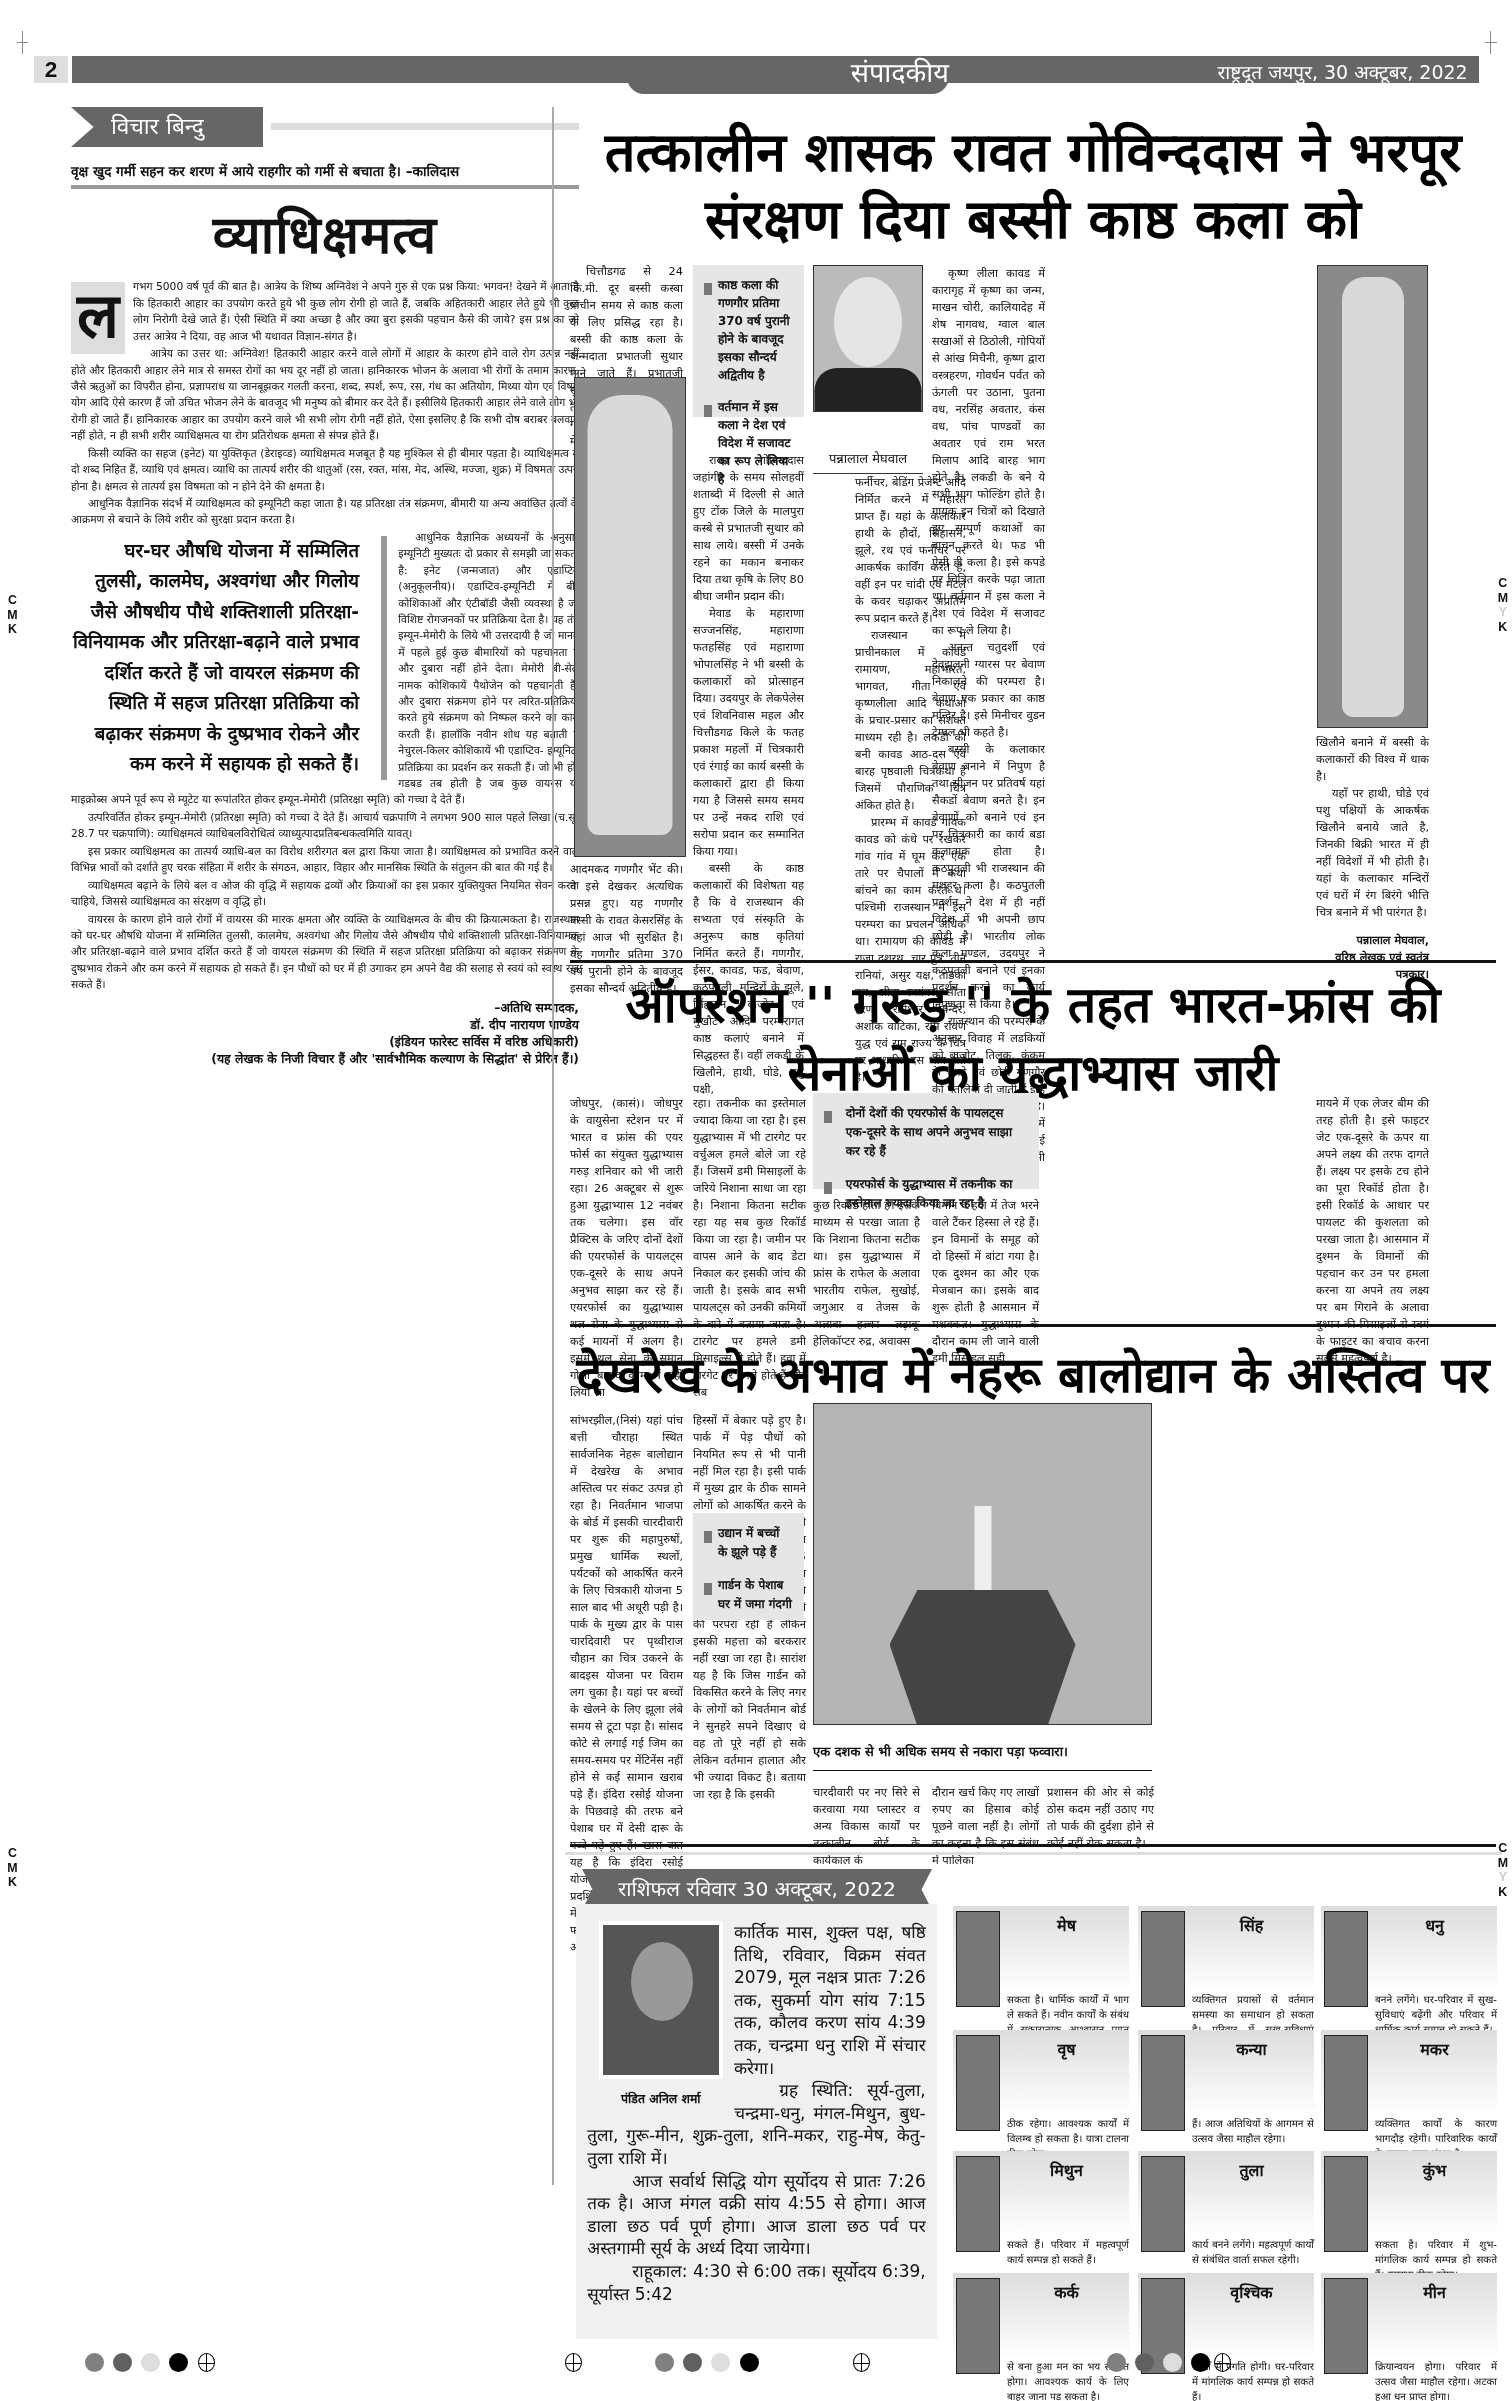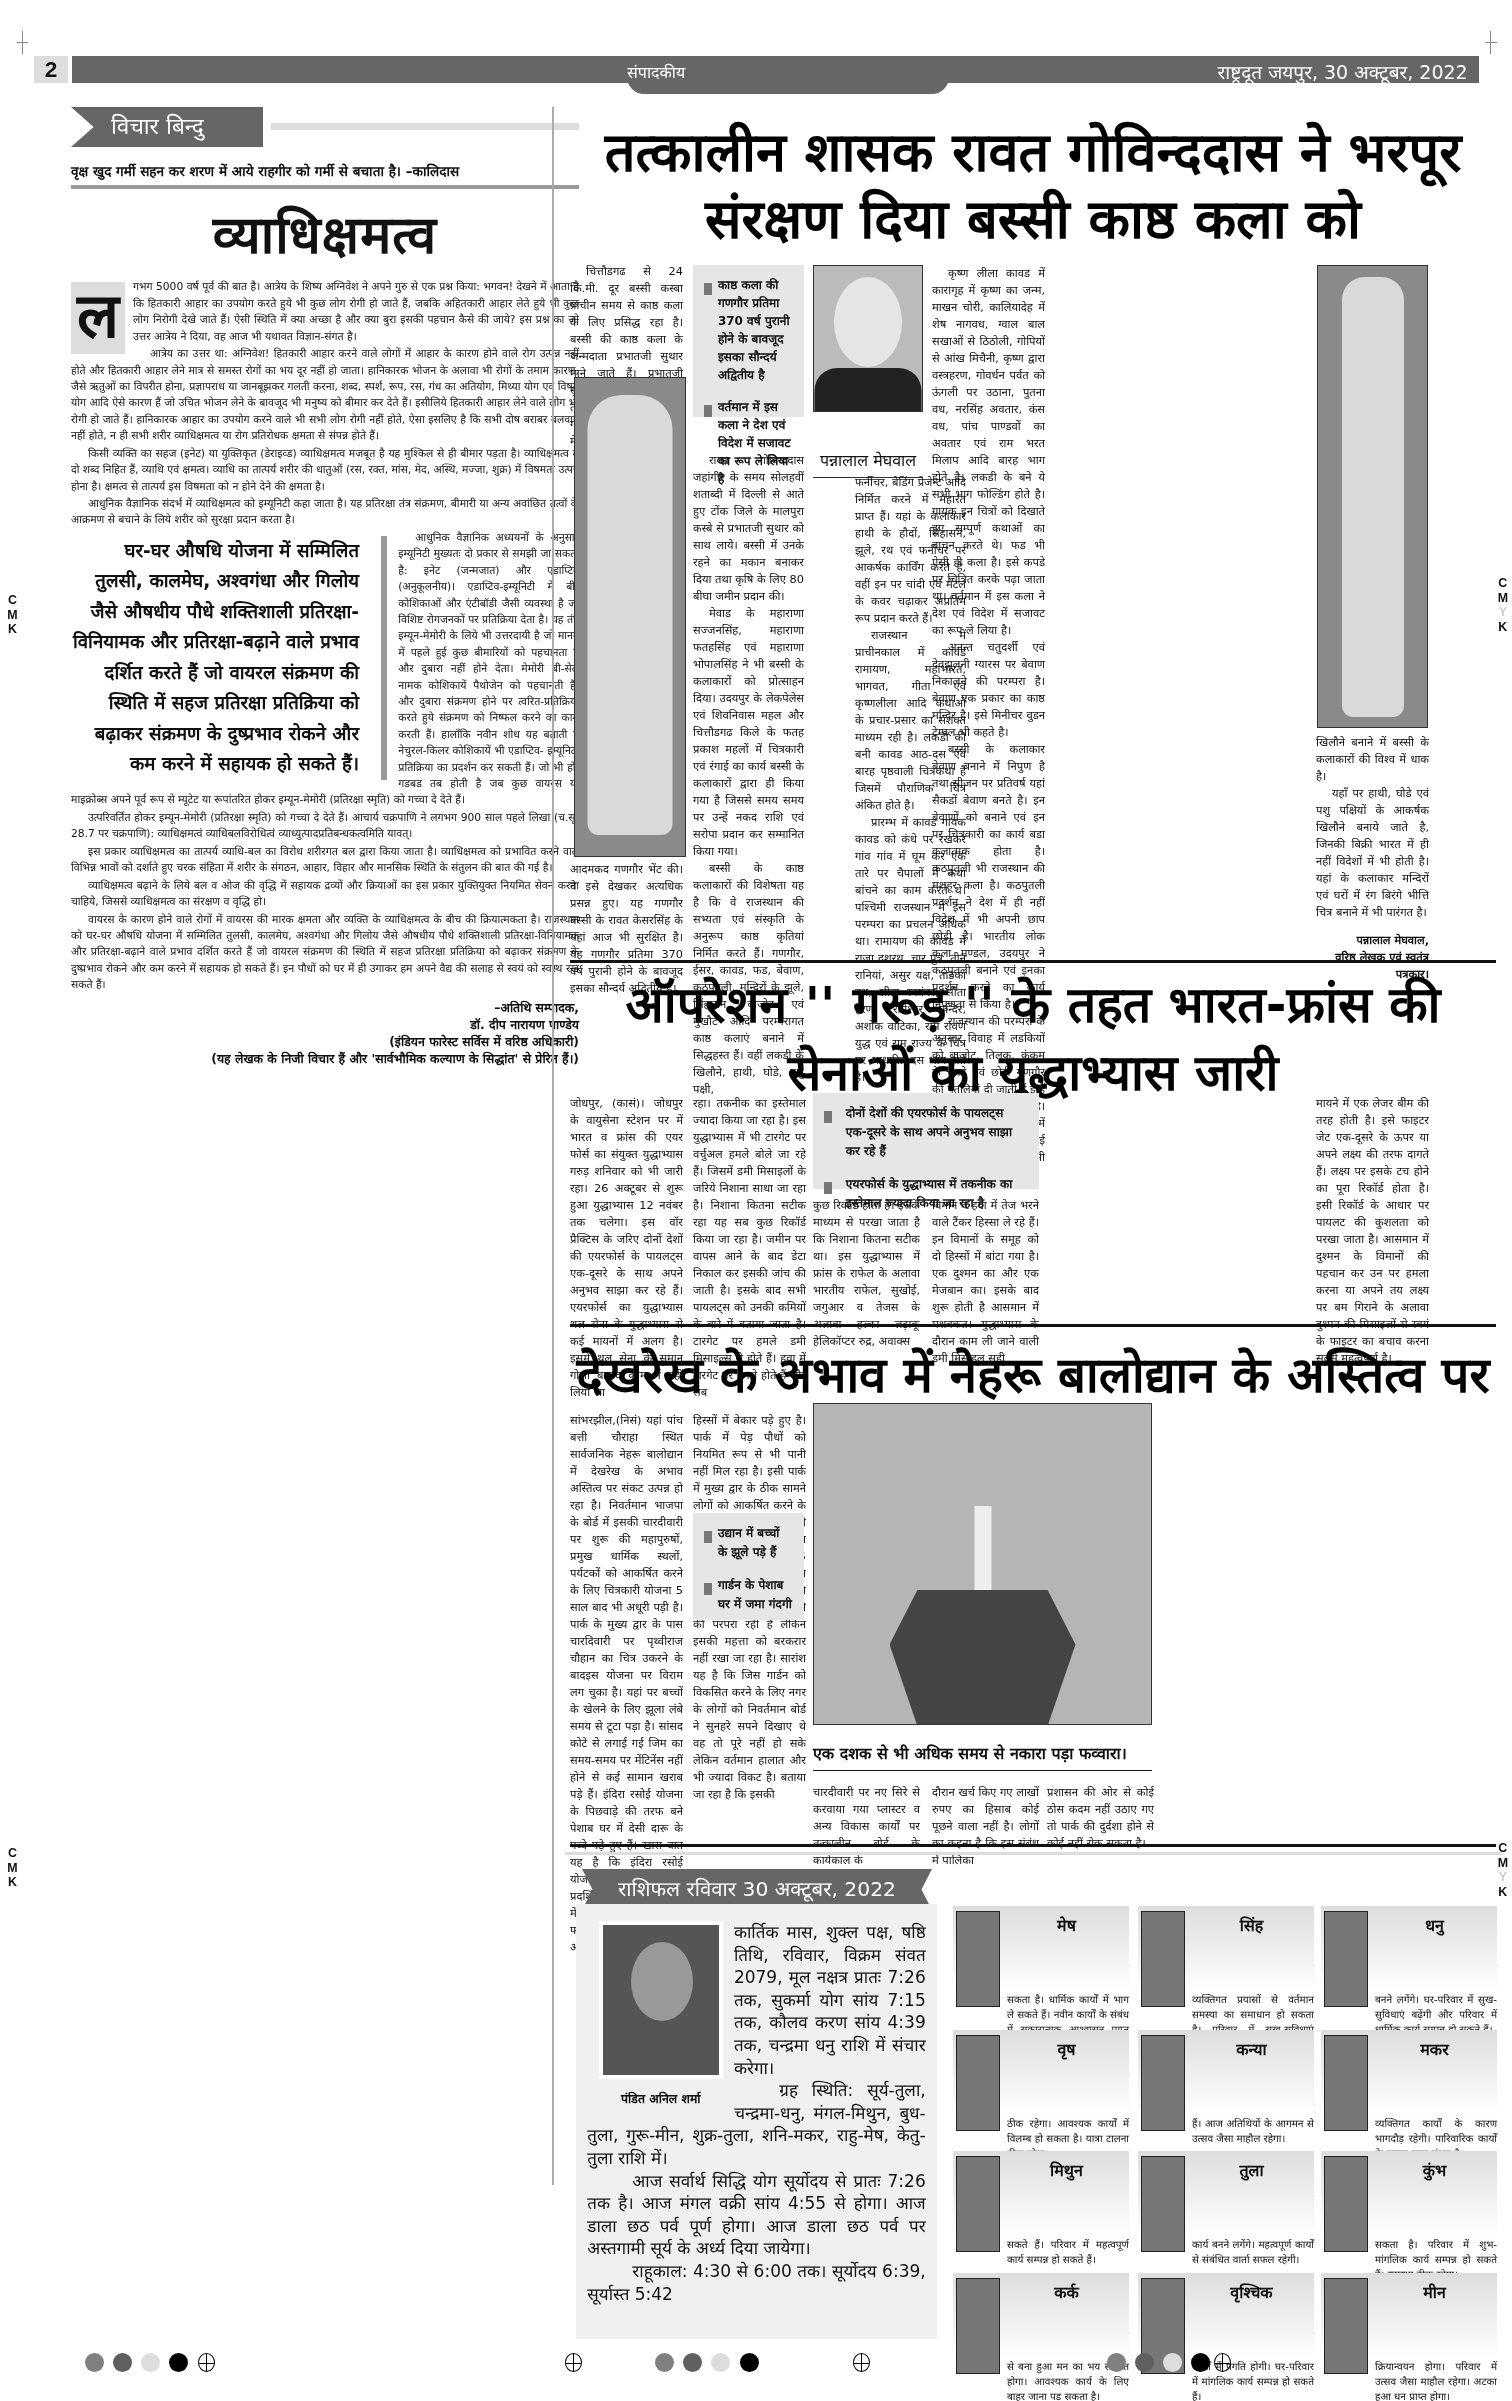--- a/index.html
+++ b/index.html
@@ -5,21 +5,21 @@
   * { box-sizing: border-box; margin: 0; padding: 0; }
   body { width: 1512px; height: 2401px; background: #fff; font-family: "DejaVu Sans", sans-serif; color: #111; position: relative; overflow: hidden; }
   .abs { position: absolute; }
   .crop { position: absolute; width: 11.3px; height: 22.6px; border-left: 1.1px solid #888; }
   .crop:after { content: ""; position: absolute; left: -5.6px; top: 11.3px; width: 11.3px; border-top: 1.1px solid #888; }
 
   
   #masthead { left: 34px; top: 56px; width: 1445px; height: 28px; }
   #page-no { position: absolute; left: 0; top: 0; width: 34px; height: 27px; background: #ddd; font: bold 22.6px "Liberation Sans", sans-serif; text-align: center; line-height: 27px; }
   #mast-bar { position: absolute; left: 38px; top: 0; right: 0; height: 27px; background: #666; }
-  #section-tab { position: absolute; left: 593px; top: 0; width: 322px; height: 38px; background: #666; border-radius: 0 0 17px 17px; color: #fff; font-size: 16px; text-align: left; line-height: 33px; }
+  #section-tab { position: absolute; left: 593px; top: 0; width: 322px; height: 38px; background: #666; border-radius: 0 0 17px 17px; color: #fff; font-size: 27px; text-align: right; line-height: 33px; }
   #mast-date { position: absolute; right: 11.3px; top: 3.4px; color: #fff; font-size: 19px; }
 
   
   #left-col { left: 25px; top: 107px; width: 508px; margin-left: 46px; }
   #vichar-tab { position: relative; width: 192px; height: 40px; background: #666; color: #fff; font-size: 22.6px; line-height: 38px; padding-left: 40px; clip-path: polygon(0 0,100% 0,100% 100%,0 100%,22.6px 50%); }
   #vichar-line { position: absolute; left: 200px; top: 16px; width: 308px; height: 6.8px; background: #ddd; }
   #quote { font-size: 13.6px; font-weight: bold; margin-top: 13.6px; padding-bottom: 5.6px; border-bottom: 4.5px solid #999; }
   #ed-title { font-size: 52px; font-weight: bold; text-align: center; margin: 8px 0 11.3px; letter-spacing: 1.1px; }
   .dropcap { float: left; width: 54px; height: 72px; background: #ddd; font-size: 62px; font-weight: bold; text-align: center; line-height: 68px; margin: 2.3px 8px 0 0; }
   .ed-body { font-size: 10.7px; line-height: 16.4px; text-align: justify; }
@@ -33,21 +33,21 @@
   .headline { font-weight: bold; text-align: center; color: #000; }
   #h1 { left: 570px; top: 119px; width: 926px; font-size: 54px; line-height: 67px; }
   .col { position: absolute; font-size: 11.3px; line-height: 17px; text-align: justify; }
   .col p { text-indent: 16px; }
   .col p.noind { text-indent: 0; }
   .photo { position: absolute; background: #8a8a8a; border: 1.1px solid #333; overflow: hidden; }
   .photo .fig { position: absolute; left: 50%; transform: translateX(-50%); background: #d9d9d9; }
   .highlight { position: absolute; background: #e6e6e6; padding: 11.3px 11.3px; }
   .highlight .hl { font-size: 15.2px; font-weight: bold; line-height: 25px; padding-left: 21.5px; position: relative; margin-bottom: 13.6px; }
   .highlight .hl:before { content: ""; position: absolute; left: 0; top: 6.8px; width: 8px; height: 12.4px; background: #777; }
-  .caption { position: absolute; font-size: 16px; font-weight: bold; }
+  .caption { position: absolute; font-size: 13px; font-weight: bold; }
   .rule { position: absolute; height: 3.4px; background: #111; }
 
   #h2 { left: 570px; top: 971px; width: 926px; font-size: 50px; line-height: 68px; }
   #h3 { left: 570px; top: 1348px; width: 926px; font-size: 49px; line-height: 56px; }
 
   
   #rashi-tab { left: 582px; top: 1869px; width: 350px; height: 41px; background: #666; color: #fff; font-size: 20.3px; line-height: 41px; text-align: center; clip-path: polygon(0 0,100% 0,97% 50%,100% 100%,0 100%,3% 50%); }
   #panchang { left: 576px; top: 1904px; width: 361px; height: 435px; background: #f0f0f0; padding: 17px 11.3px; font-size: 17px; line-height: 22.6px; text-align: justify; }
   #pandit-photo { float: left; width: 124px; height: 158px; background: #555; border: 4.5px solid #fff; margin: 0 11.3px 5.6px 11.3px; position: relative; }
   #pandit-photo:after { content: ""; position: absolute; left: 28px; top: 17px; width: 62px; height: 79px; border-radius: 50%; background: #999; }

